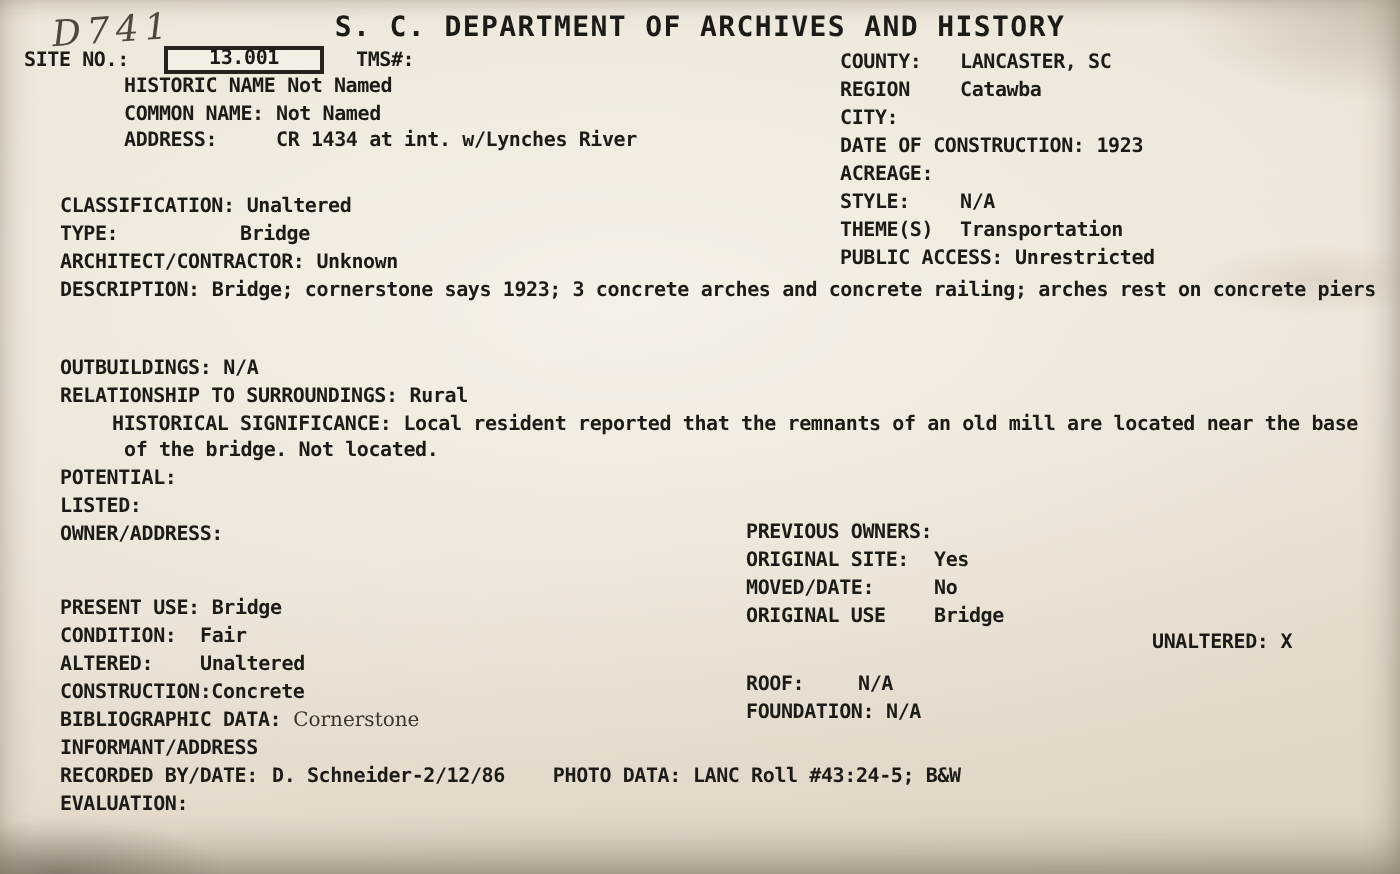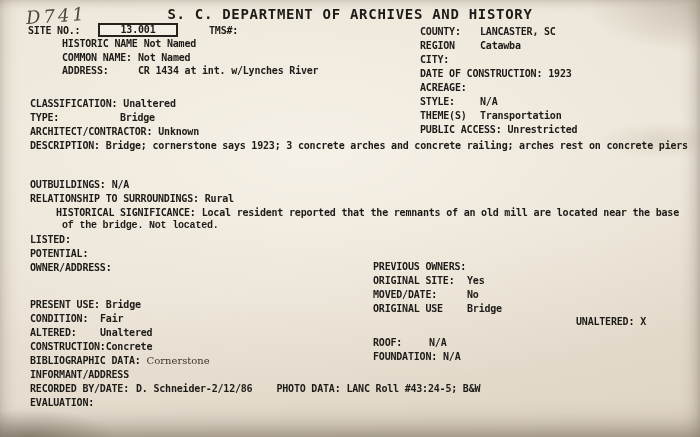--- a/index.html
+++ b/index.html
@@ -39,25 +39,25 @@
   .lh14 .row { height:14px; }
   .lbl { flex:none; }
   .val { margin-left:6px; }
   .lw70  > .lbl { min-width:70px;margin-left:32px; }
   .lw54  > .lbl { min-width:54px; }
   .lw84  > .lbl { min-width:84px; }
   .lw64  > .lbl { min-width:64px; }
   .lw100 > .lbl { min-width:100px; }
   .lw88  > .lbl { min-width:88px; }
   .lw50  > .lbl { min-width:50px; }
-  .site-row { position:absolute; left:28px; top:23px; display:flex; white-space:pre; align-items:center; }
+  .site-row { position:absolute; left:12px; top:23px; display:flex; white-space:pre; align-items:center; }
   .site-row .lbl { min-width:70px; }
   .site-box {
     display:inline-block; width:80px; height:14px; border:2px solid #26231e;
-    text-align:center; line-height:10px; margin-right:31px; background:rgba(255,253,246,.35);
+    text-align:center; line-height:10px; margin-right:16px; background:rgba(255,253,246,.35);
   }
   .serif-val { font-family:"DejaVu Serif","Liberation Serif",serif; font-weight:400; color:#3a362e; letter-spacing:0; }
   .indent { padding-left:32px; }
   .gap-top { margin-top:20px; }
   .photo-seg { margin-left:24px; display:flex; white-space:pre; }
   .unaltered { position:absolute; left:576px; top:316px; display:flex; white-space:pre; }
 </style>
 </head>
 <body>
 
@@ -148,29 +148,29 @@
       <span class="val">N/A</span>
     </div>
     <div class="row" style="height:13.8px;">
       <span class="lbl">RELATIONSHIP TO SURROUNDINGS:</span>
       <span class="val">Rural</span>
     </div>
     <div class="row" style="height:13.8px;padding-left:26px;">
       <span class="lbl">HISTORICAL SIGNIFICANCE:</span>
       <span class="val">Local resident reported that the remnants of an old mill are located near the base</span>
     </div>
-    <div class="row indent" style="height:13.8px;font-family:Liberation Mono, monospace;">
+    <div class="row indent" style="height:13.8px;">
       <span>of the bridge. Not located.</span>
     </div>
     <div class="row" style="height:13.8px;">
+      <span class="lbl">POTENTIAL:</span>
+      <span class="val"></span>
+    </div>
+    <div class="row" style="height:13.8px;">
       <span class="lbl">LISTED:</span>
-      <span class="val"></span>
-    </div>
-    <div class="row" style="height:13.8px;">
-      <span class="lbl">POTENTIAL:</span>
       <span class="val"></span>
     </div>
     <div class="row" style="height:13.8px;">
       <span class="lbl">OWNER/ADDRESS:</span>
       <span class="val"></span>
     </div>
   </div>
 
   <div class="blk lh14" style="left:30px; top:299px; width:660px;">
     <div class="row lw64">

